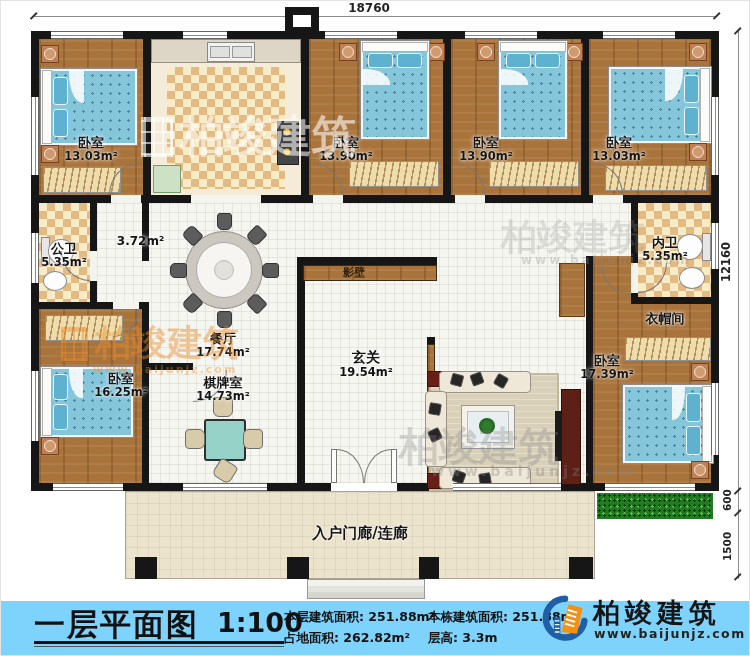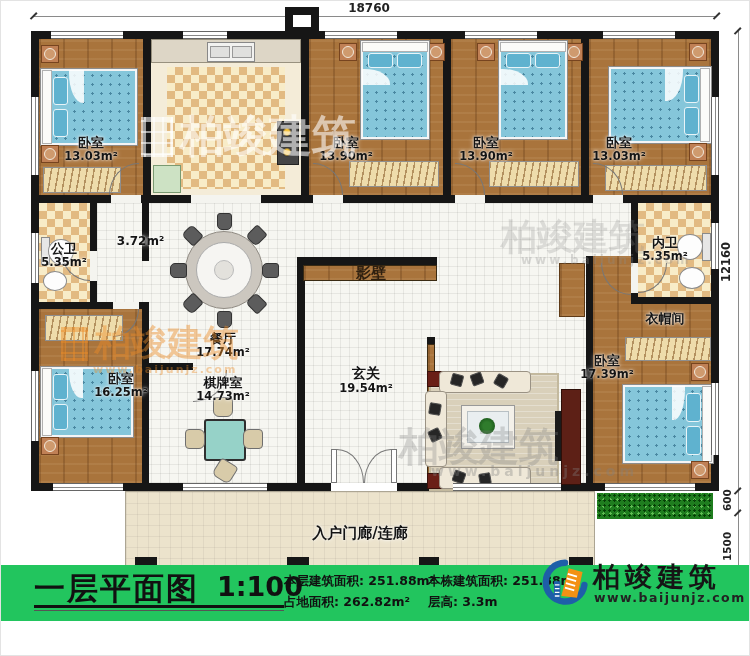--- a/index.html
+++ b/index.html
@@ -293,21 +293,21 @@
     <div>卧室</div>
     <div class="area">13.03m²</div>
   </div>
   <div class="room-label" style="left:34px;top:240px;width:58px">
     <div>公卫</div>
     <div class="area">5.35m²</div>
   </div>
   <div class="room-label" style="left:98px;top:233px;width:83px">
     <div class="area" style="font-size:12px">3.72m²</div>
   </div>
-  <div class="room-label" style="left:313px;top:264px;width:114px;font-size:15px;line-height:16px;color:#2f2010;text-shadow:none">
+  <div class="room-label" style="left:296px;top:264px;width:114px;font-size:11px;line-height:16px;color:#2f2010;text-shadow:none">
     <div>影壁</div>
   </div>
   <div class="room-label" style="left:182px;top:330px;width:80px">
     <div>餐厅</div>
     <div class="area">17.74m²</div>
   </div>
   <div class="room-label" style="left:634px;top:234px;width:60px">
     <div>内卫</div>
     <div class="area">5.35m²</div>
   </div>
@@ -315,21 +315,21 @@
     <div>衣帽间</div>
   </div>
   <div class="room-label" style="left:78px;top:370px;width:84px">
     <div>卧室</div>
     <div class="area">16.25m²</div>
   </div>
   <div class="room-label" style="left:180px;top:374px;width:84px">
     <div>棋牌室</div>
     <div class="area">14.73m²</div>
   </div>
-  <div class="room-label" style="left:325px;top:364px;width:80px">
+  <div class="room-label" style="left:325px;top:348px;width:80px">
     <div style="font-size:14px">玄关</div>
     <div class="area">19.54m²</div>
   </div>
   <div class="room-label" style="left:564px;top:352px;width:84px">
     <div>卧室</div>
     <div class="area">17.39m²</div>
   </div>
   <div class="room-label" style="left:124px;top:524px;width:470px;font-size:15px">
     <div>入户门廊/连廊</div>
   </div>
@@ -345,21 +345,21 @@
   <div class="abs" style="left:92px;top:362px;font-size:11px;font-weight:bold;letter-spacing:2px;color:rgba(235,140,40,.4)">www.baijunjz.com</div>
   <div class="wm" style="left:500px;top:212px;font-size:36px;color:rgba(140,140,140,.25)">
     <span>柏竣建筑</span>
   </div>
   <div class="abs" style="left:520px;top:252px;font-size:12px;font-weight:bold;letter-spacing:3px;color:rgba(140,140,140,.3)">www.baijunjz.com</div>
   <div class="wm" style="left:398px;top:418px;font-size:40px;color:rgba(130,130,130,.3)">
     <span>柏竣建筑</span>
   </div>
   <div class="abs" style="left:430px;top:462px;font-size:14px;font-weight:bold;letter-spacing:4px;color:rgba(130,130,130,.35)">www.baijunjz.com</div>
 
-  <div class="abs" style="left:0;top:564px;width:750px;height:56px;background:#22c55e">
+  <div class="abs" style="left:0;top:600px;width:750px;height:56px;background:#7dd3fc">
     <div class="abs" style="left:33px;top:3px;font-size:31px;font-weight:bold;letter-spacing:2px;color:#111">一层平面图</div>
     <div class="abs" style="left:216px;top:6px;font-size:27px;font-weight:bold;color:#111">1:100</div>
     <div class="abs" style="left:33px;top:40px;width:250px;height:6px;border-top:3px solid #111;border-bottom:1px solid #555;box-sizing:border-box"></div>
     <div class="footer-stat" style="left:283px;top:5px">
       <span>本层建筑面积:</span>
       <span>251.88m²</span>
     </div>
     <div class="footer-stat" style="left:283px;top:26px">
       <span>占地面积:</span>
       <span>262.82m²</span>

